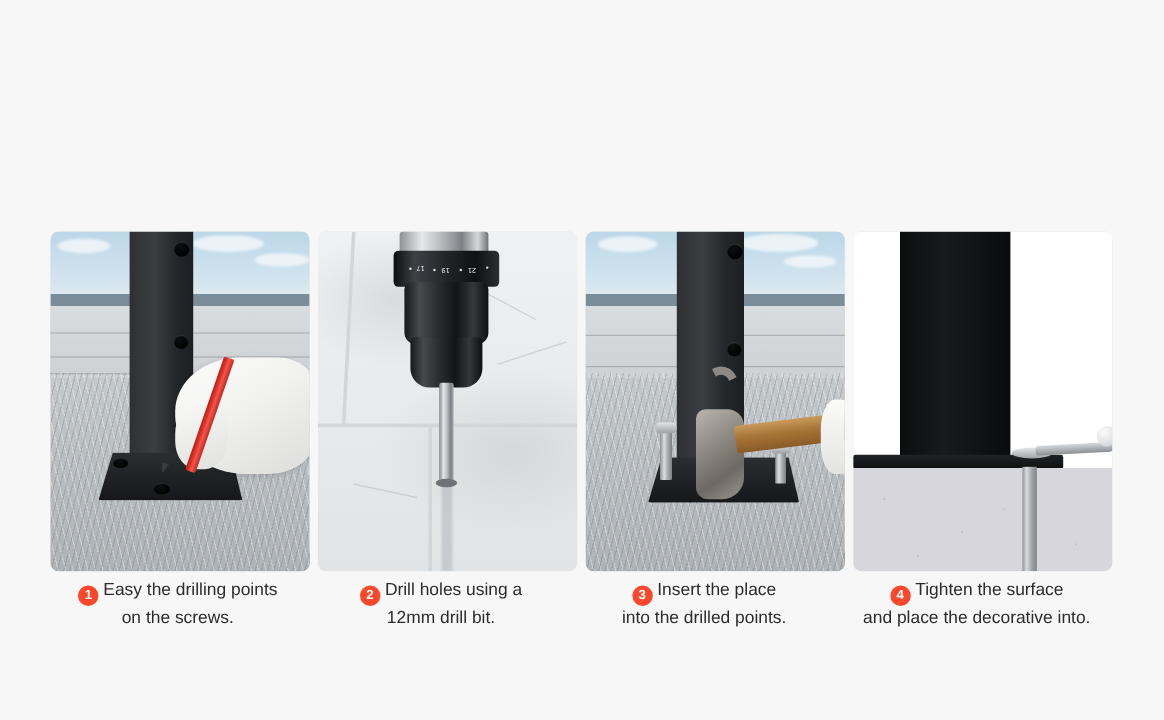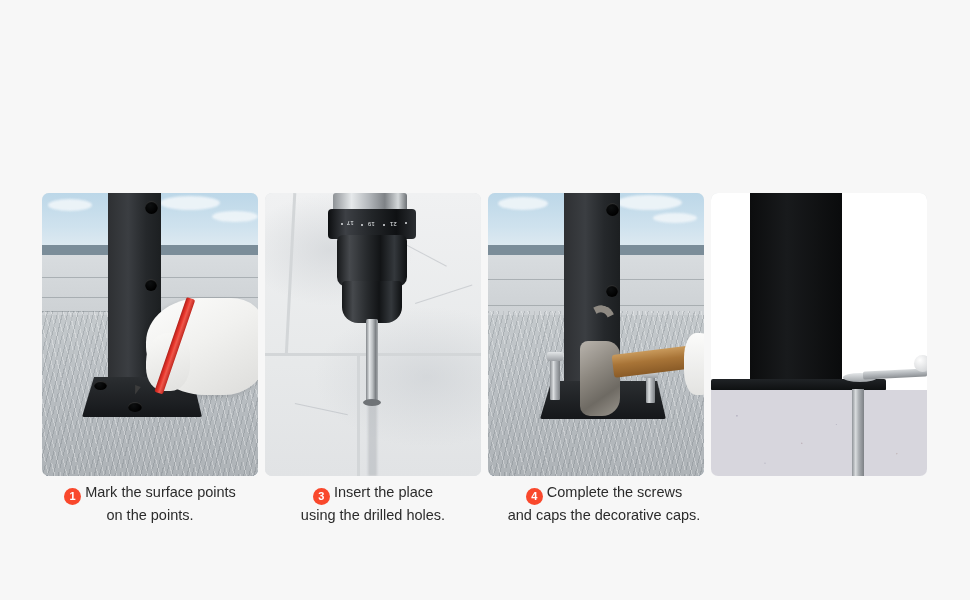--- a/index.html
+++ b/index.html
@@ -395,35 +395,41 @@
       <div class="wrench" style="left:152px; top:177px; width:64px; height:8px; transform:rotate(-3deg);"></div>
       <div class="cap" style="left:203px; top:162px; width:17px; height:17px;"></div>
     </div>
 
   </div>
 
   <div class="captions">
 
     <div class="caption">
       <span class="line1">
-        <span class="badge">1</span><span>Mark the surface points</span>
+        <span class="badge">1</span><span>Easy the drilling points</span>
       </span>
-      <span class="line2">on the points.</span>
-    </div>
-
+      <span class="line2">on the screws.</span>
+    </div>
+
+    <div class="caption">
+      <span class="line1">
+        <span class="badge">2</span><span>Drill holes using a</span>
+      </span>
+      <span class="line2">12mm drill bit.</span>
+    </div>
 
     <div class="caption">
       <span class="line1">
         <span class="badge">3</span><span>Insert the place</span>
       </span>
-      <span class="line2">using the drilled holes.</span>
+      <span class="line2">into the drilled points.</span>
     </div>
 
     <div class="caption cap-wide">
       <span class="line1">
-        <span class="badge">4</span><span>Complete the screws</span>
+        <span class="badge">4</span><span>Tighten the surface</span>
       </span>
-      <span class="line2">and caps the decorative caps.</span>
+      <span class="line2">and place the decorative into.</span>
     </div>
 
   </div>
 
 </div>
 
 </body></html>

